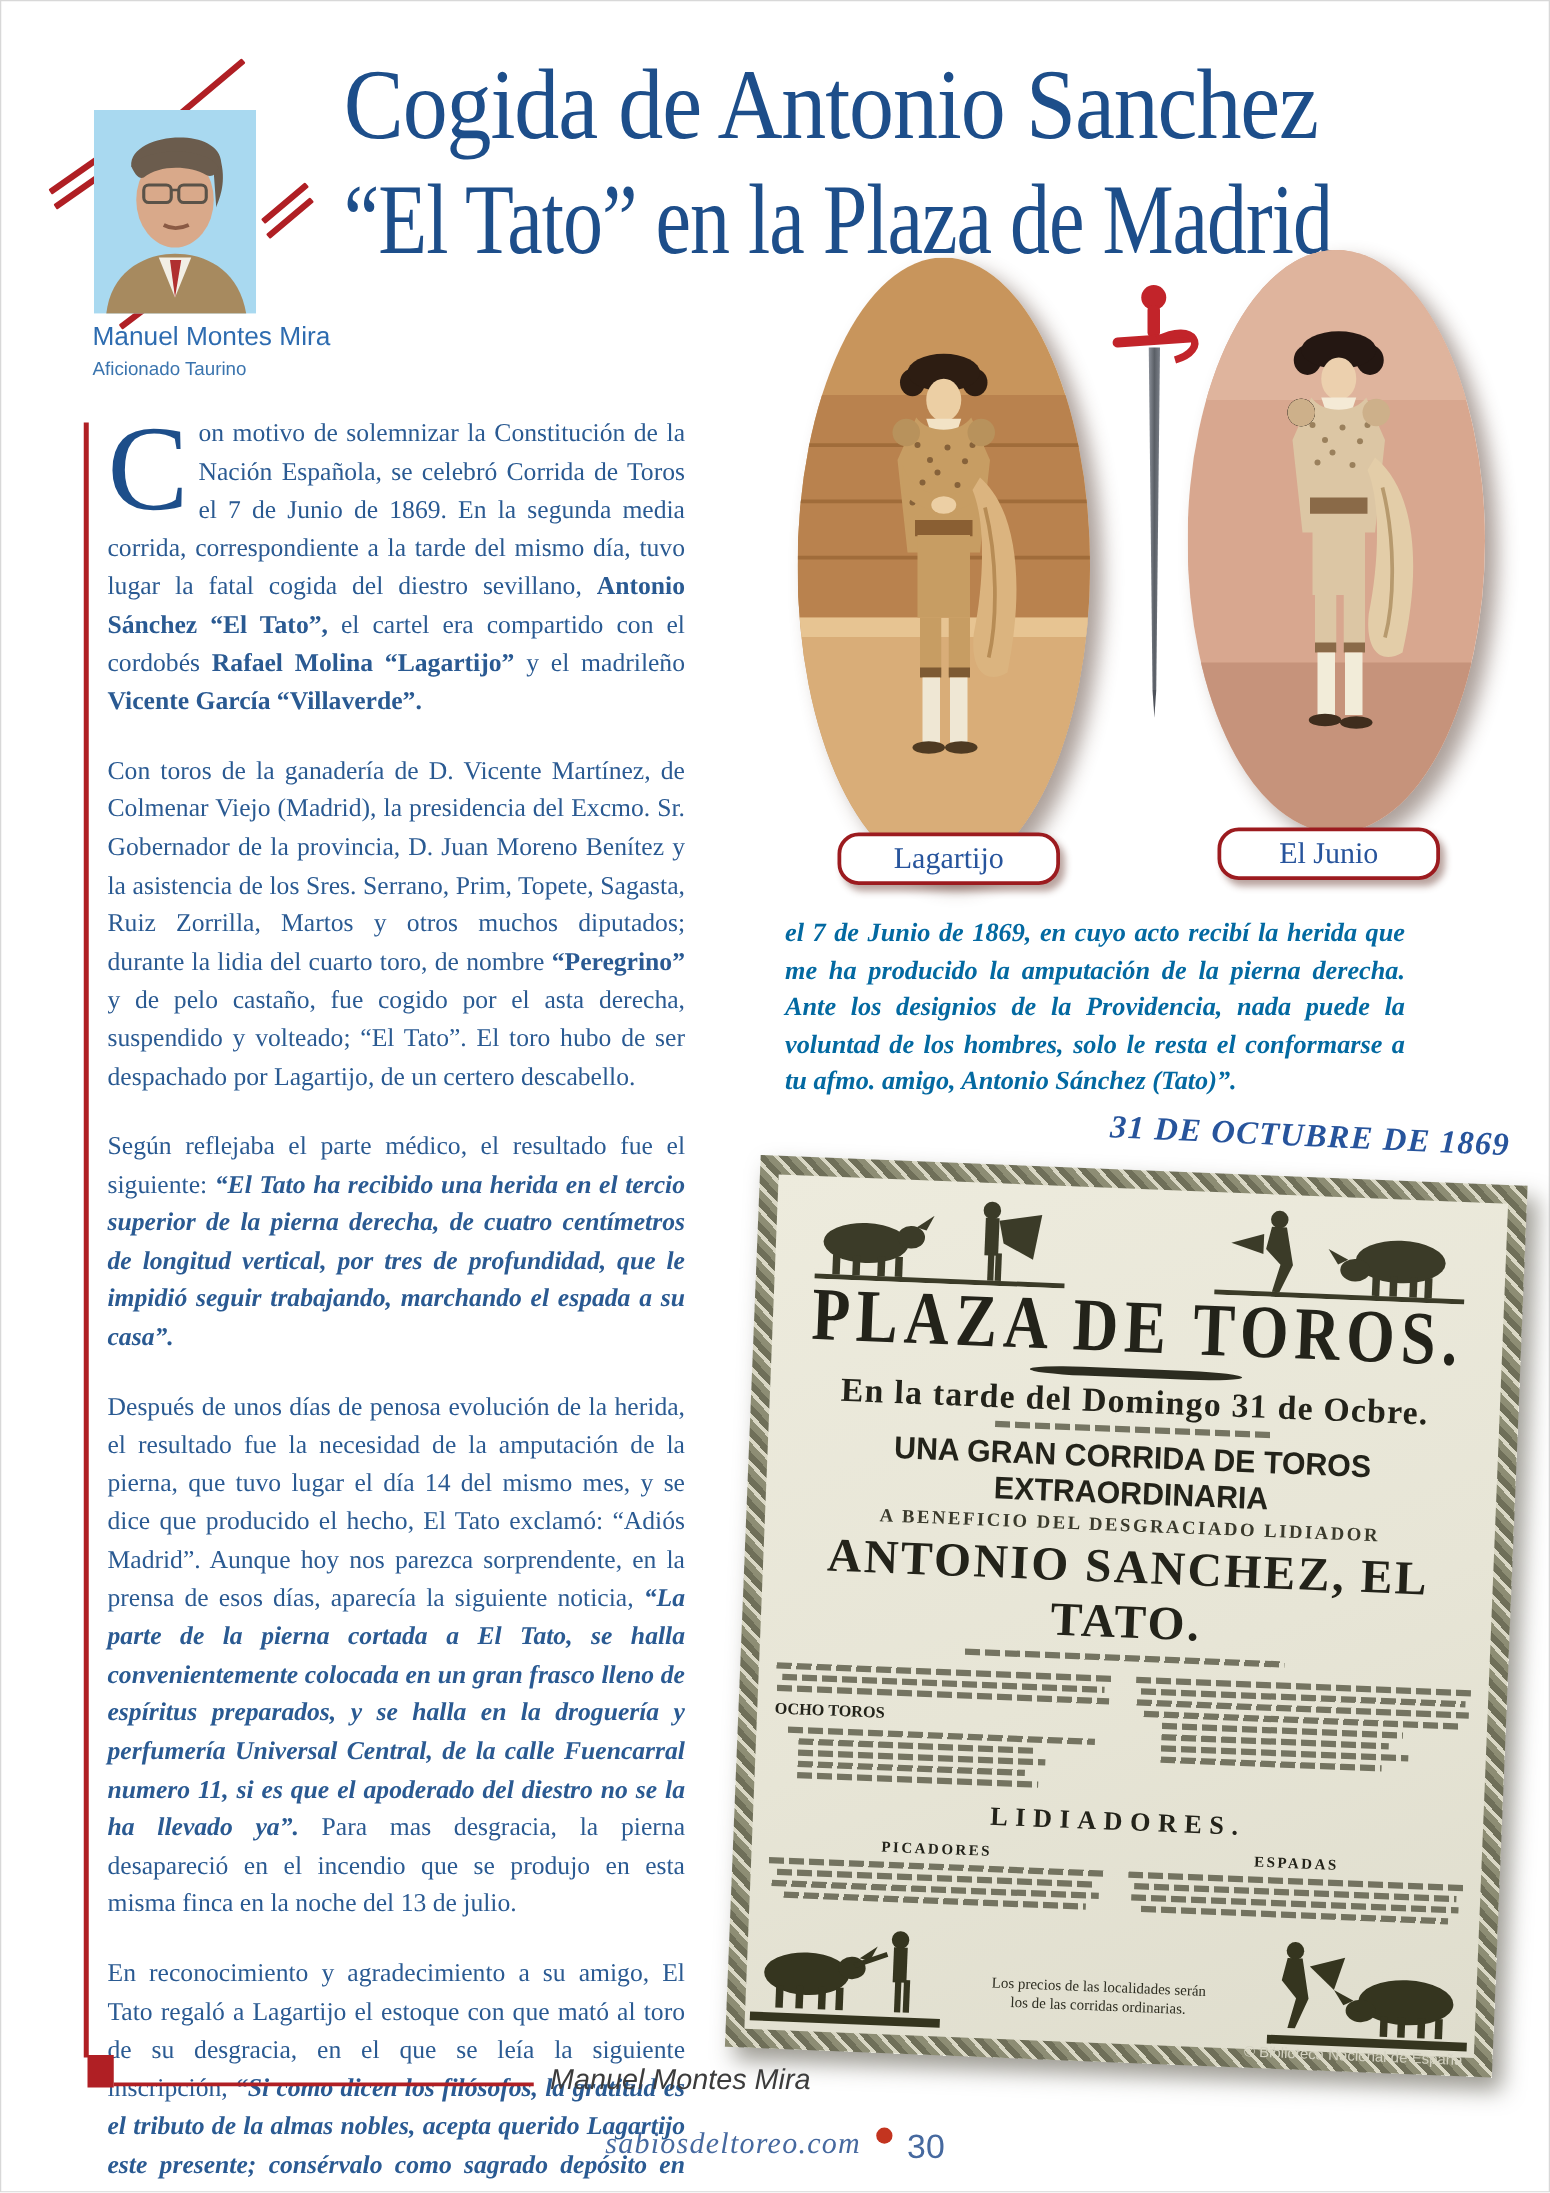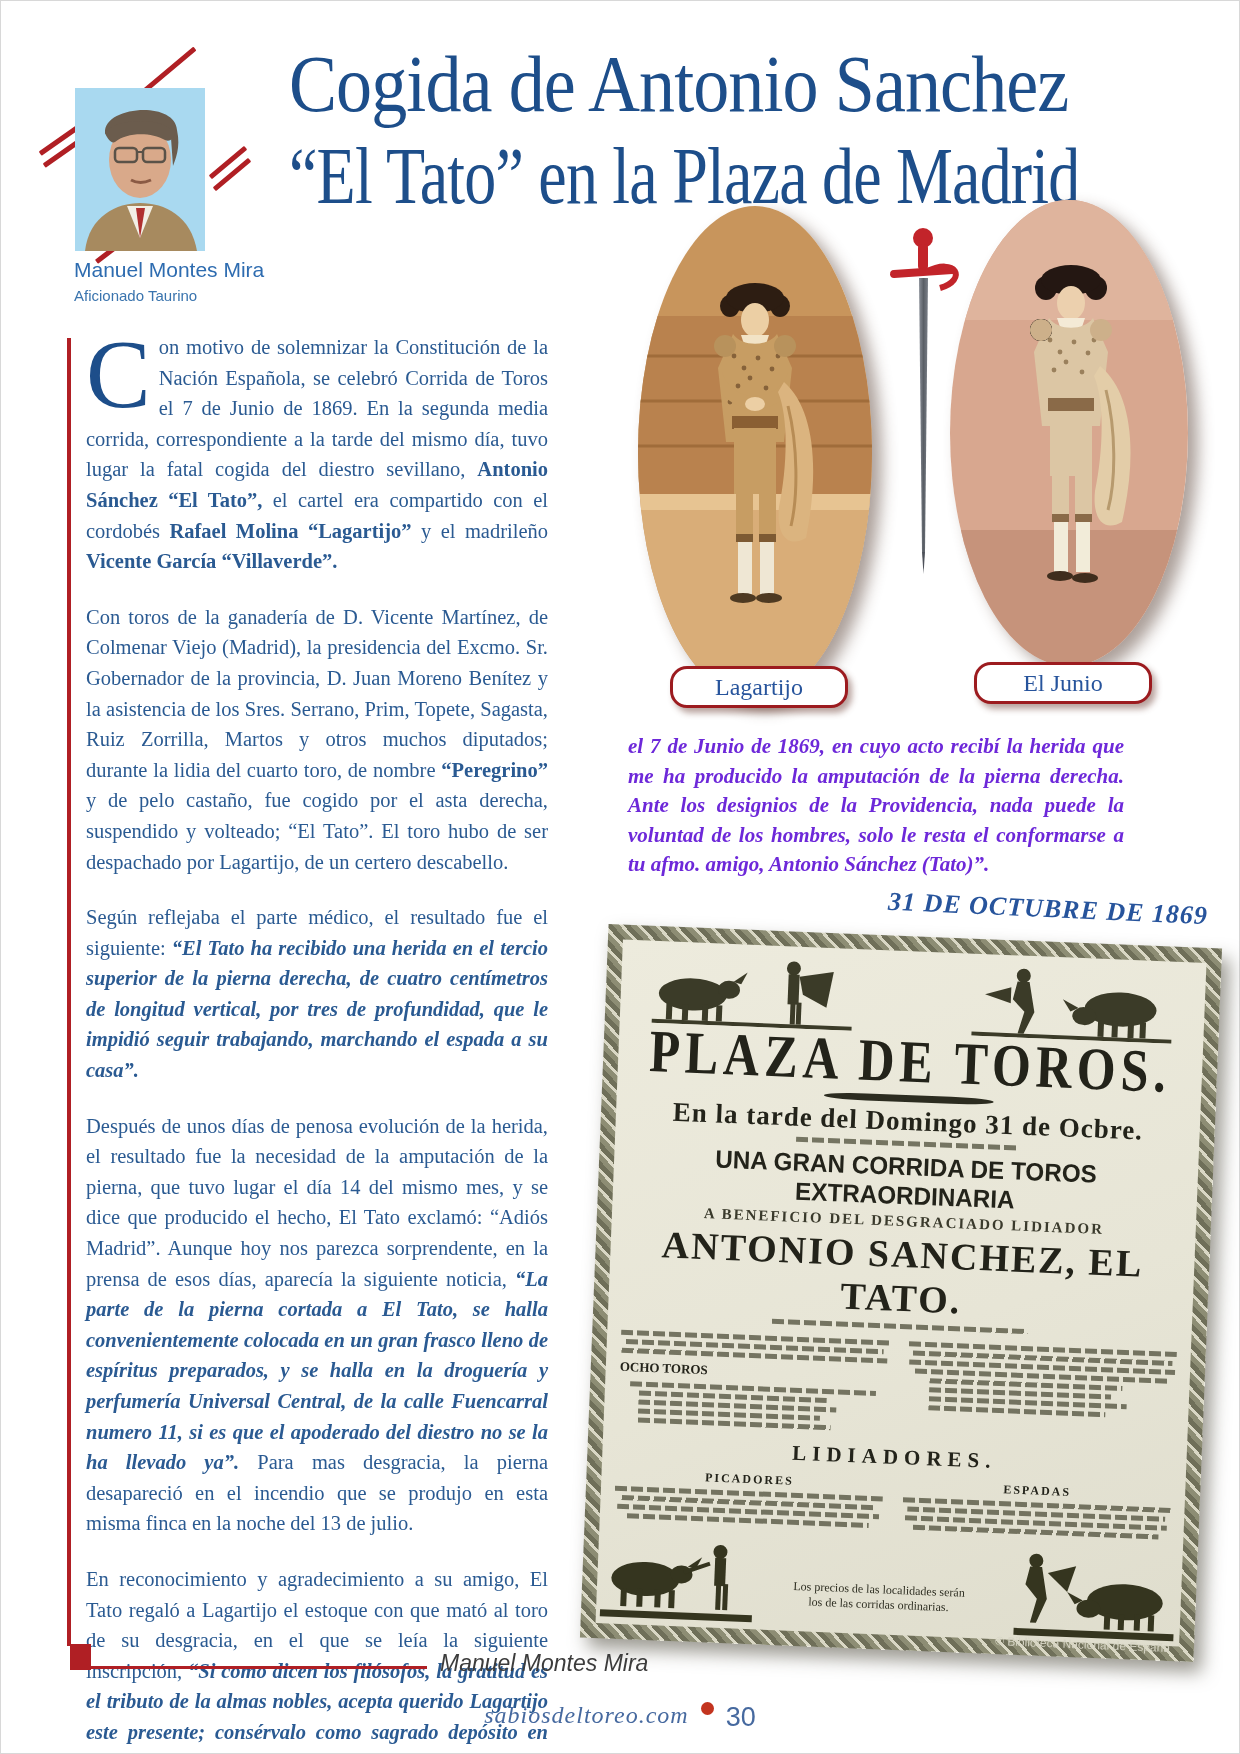--- a/index.html
+++ b/index.html
@@ -10,39 +10,39 @@
   .slash{position:absolute;background:#b01f24;height:5px;border-radius:1px;transform:rotate(-38deg);}
 
   
   .photo{position:absolute;left:75px;top:88px;width:130px;height:163px;overflow:hidden;}
   .author-name{position:absolute;left:74px;top:258px;font-family:"Liberation Sans",sans-serif;
                font-size:21px;color:#2e6cb0;}
   .author-role{position:absolute;left:74px;top:287px;font-family:"Liberation Sans",sans-serif;
                font-size:15px;color:#3a74ae;}
 
   
-  .title-line{position:absolute;left:289px;color:#1d4e8a;font-size:80px;line-height:80px;
+  .title-line{position:absolute;left:275px;color:#1d4e8a;font-size:80px;line-height:80px;
               white-space:nowrap;letter-spacing:-1px;}
   .title-line>span{display:inline-block;transform-origin:left center;}
   .t1{top:44px;} .t1>span{transform:scaleX(.90);}
   .t2{top:136px;} .t2>span{transform:scaleX(.80);}
   .event-date{position:absolute;left:318px;top:240px;color:#d01f26;font-size:52px;white-space:nowrap;}
   .event-date>span{display:inline-block;transform-origin:left center;transform:scaleX(.82);}
 
   
   .redline-v{position:absolute;left:67px;top:338px;width:4px;height:1308px;background:#b01f24;}
   .col-left{position:absolute;left:86px;top:332px;width:462px;color:#2a5a92;
             font-size:20.5px;line-height:30.6px;text-align:justify;}
   .col-left p{margin:0 0 25px 0;}
   .dropcap{float:left;font-size:97px;line-height:74px;padding:6px 8px 0 0;color:#1d4e8a;}
   .seg-normal{font-style:normal;font-weight:normal;}
   .seg-bold{font-weight:bold;}
   .seg-bi{font-weight:bold;font-style:italic;}
 
-  .continuation{position:absolute;left:628px;top:732px;width:496px;color:#6d28d9;
+  .continuation{position:absolute;left:628px;top:732px;width:496px;color:#0369a1;
                 font-size:21px;line-height:29.5px;text-align:justify;
                 font-weight:bold;font-style:italic;}
 
   
   .oval{position:absolute;border-radius:50%;overflow:hidden;
         box-shadow:10px 9px 16px rgba(70,45,30,.45);}
   .oval svg{display:block;width:100%;height:100%;}
   .oval-lagartijo{left:638px;top:206px;width:234px;height:494px;}
   .oval-tato{left:950px;top:200px;width:238px;height:466px;}
   .sword{position:absolute;left:876px;top:222px;width:96px;height:372px;}

